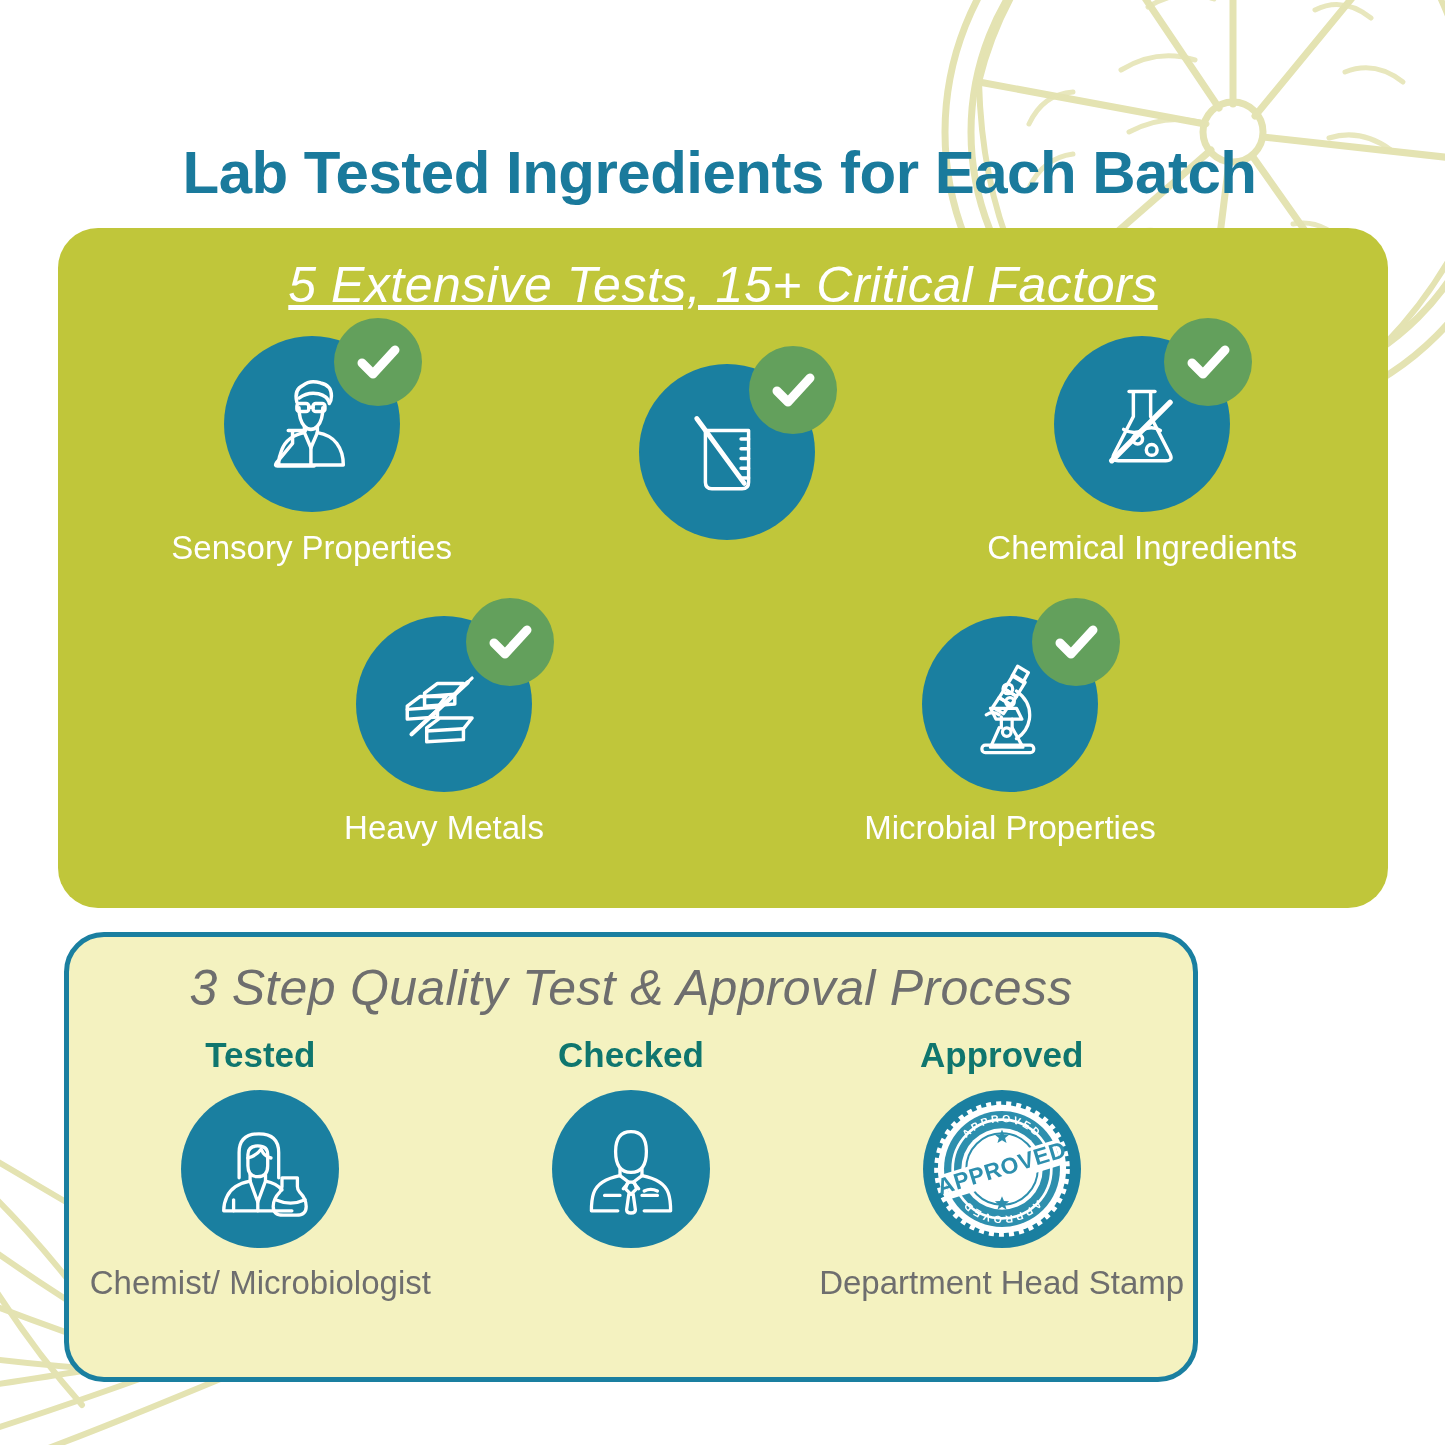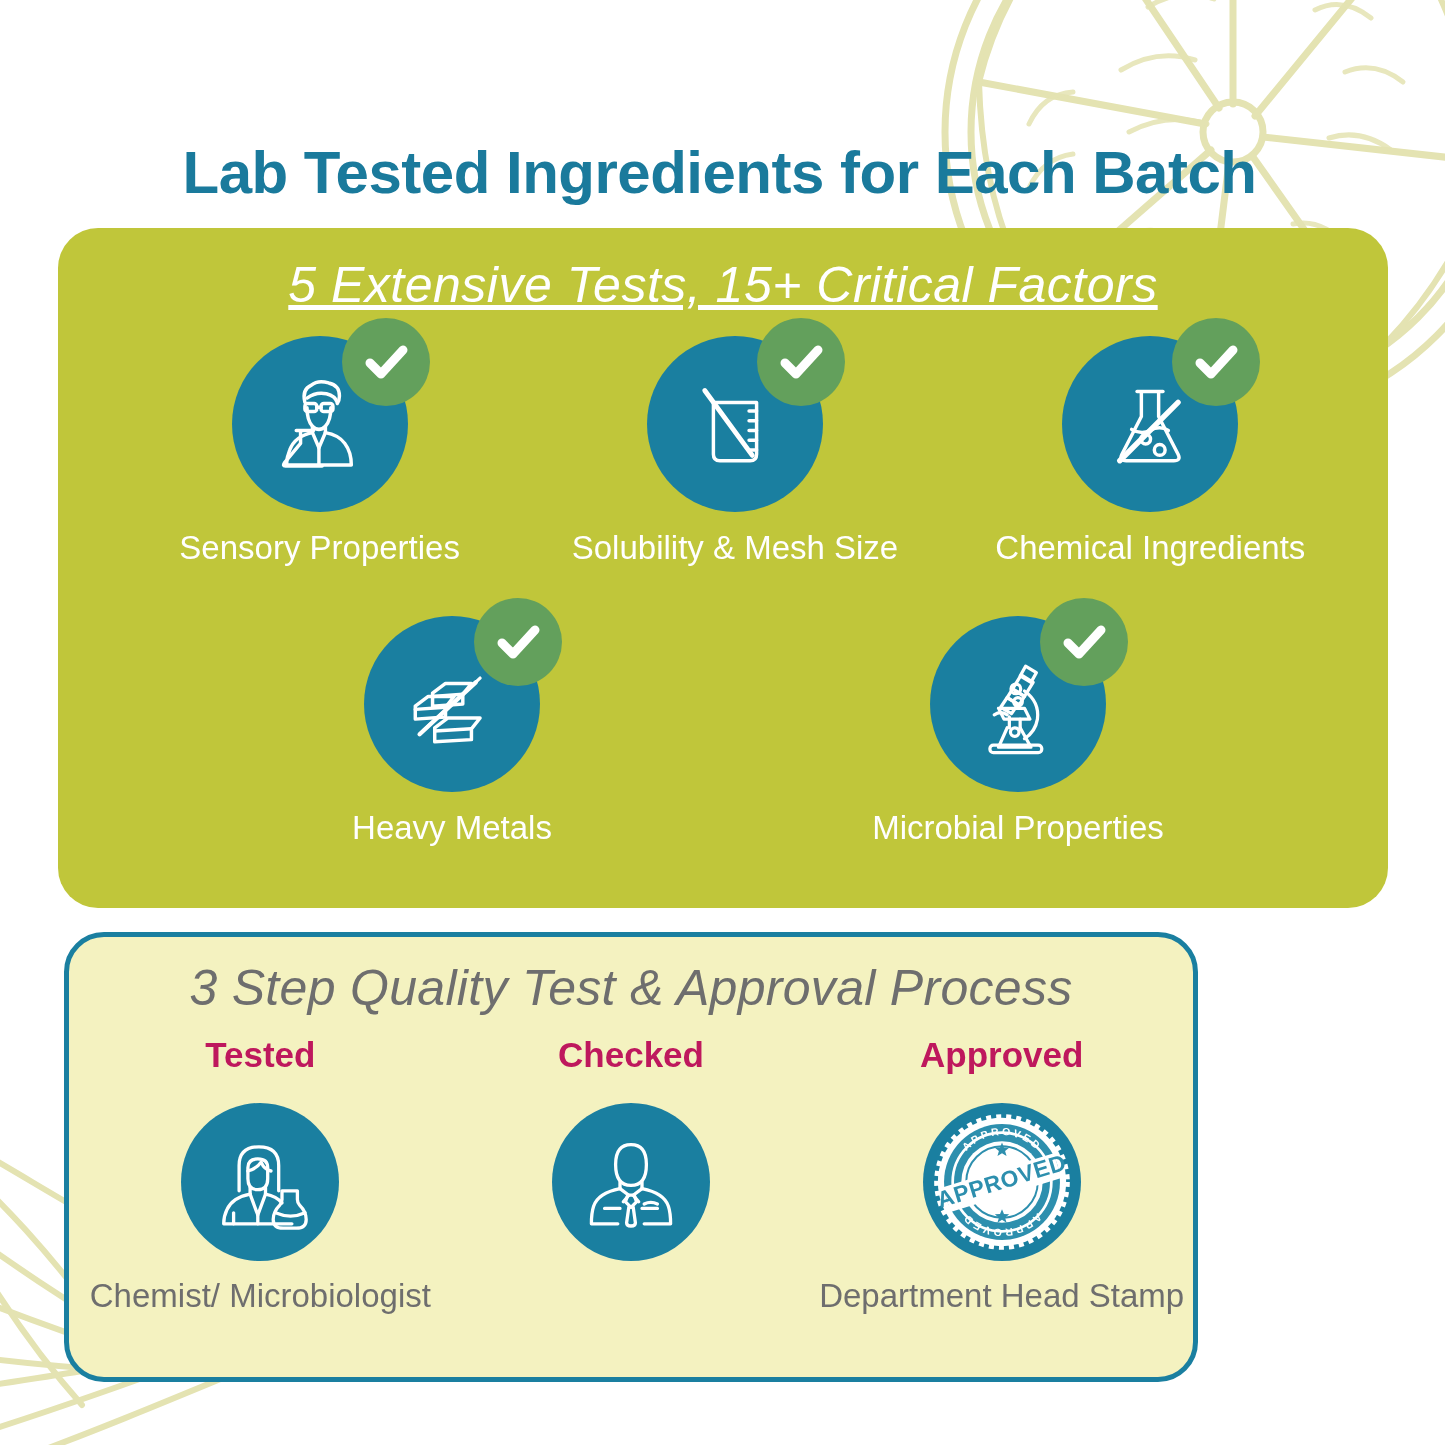--- a/index.html
+++ b/index.html
@@ -67,21 +67,21 @@
     color: #ffffff;
     letter-spacing: 0.5px;
     text-decoration: underline;
   }
 
   
   .test-row {
     position: absolute;
     display: flex;
     width: 100%;
-    left: 12px;
+    left: 4px;
     align-items: center;
   }
   .test-row.row-1 { top: 108px; justify-content: space-around; padding: 0 42px; }
   .test-row.row-2 { top: 388px; justify-content: center; gap: 236px; }
 
   .test-item {
     display: flex;
     flex-direction: column;
     align-items: center;
     width: 330px;
@@ -162,22 +162,22 @@
   }
   .step-item {
     display: flex;
     flex-direction: column;
     align-items: center;
     width: 420px;
   }
   .step-status {
     font-size: 35px;
     font-weight: bold;
-    color: #be185d;
-    margin-bottom: 28px;
+    color: #0f766e;
+    margin-bottom: 15px;
     white-space: nowrap;
   }
   .step-circle {
     width: 158px;
     height: 158px;
     border-radius: 50%;
     background: #1a7fa0;
     display: flex;
     align-items: center;
     justify-content: center;
@@ -302,21 +302,20 @@
                 <path d="M22 19 L66 79" stroke-width="4.5"></path>
               </g>
             </svg>
           </div>
           <div class="check-badge">
             <svg viewBox="0 0 52 52">
               <path d="M10 27 L21 38 L43 14" fill="none" stroke="#ffffff" stroke-width="9" stroke-linecap="round" stroke-linejoin="round"></path>
             </svg>
           </div>
         </div>
-        <div class="test-label">Solubility &amp; Mesh Size</div>
       </div>
 
       <div class="test-item">
         <div class="icon-wrap">
           <div class="icon-circle">
             <svg viewBox="0 0 100 100">
               <g fill="none" stroke="#ffffff" stroke-width="3.2" stroke-linecap="round" stroke-linejoin="round">
                 <path d="M38 20 h24"></path>
                 <path d="M42 21 v22 L24 78 q -3 6 4 6 h44 q 7 0 4 -6 L58 43 V21"></path>
                 <path d="M33 55 q 9 5 17 1 q 9 -5 17 0"></path>

